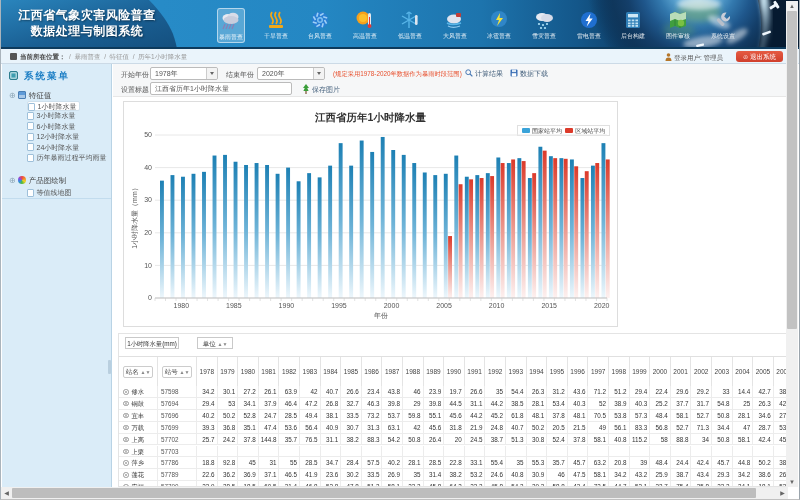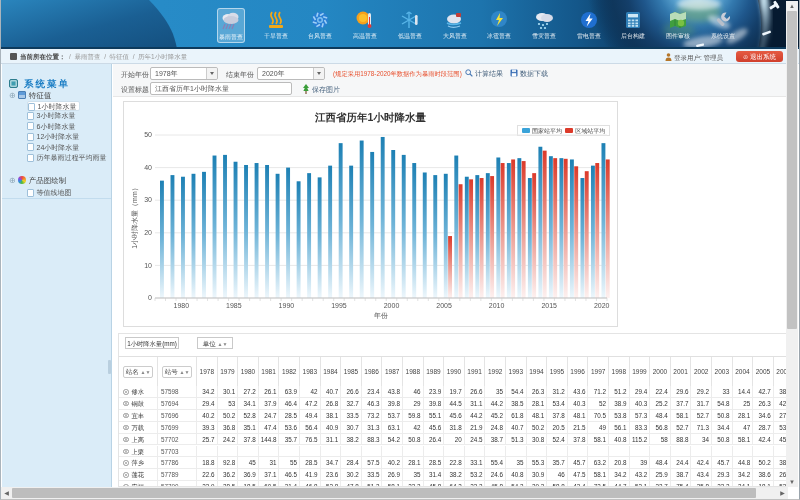--- a/index.html
+++ b/index.html
@@ -16,21 +16,21 @@
 .bicon.sel {background:rgba(200,230,250,.32);border:1px solid rgba(255,255,255,.55);border-radius:3px;top:8px;padding-top:1px}
 .blab {font-size:6.5px;color:rgba(255,255,255,.88);white-space:nowrap;transform:scale(0.92);margin-top:1px}
 
 #status {position:absolute;left:0;top:49px;width:800px;height:15px;background:#eaf4fb;border-bottom:1px solid #ccdae6;font-size:6.5px;color:#999}
 #bc {position:absolute;left:9px;top:4px}
 #bc b {color:#444}
 #uinfo {position:absolute;left:664px;top:4px;color:#555}
 #exitbtn {position:absolute;left:735px;top:2px;width:47px;height:11px;background:linear-gradient(#e55a42,#d03f2c);border-radius:3px;color:#fff;font-size:6.5px;text-align:center;line-height:11px}
 
 #sidebar {position:absolute;left:1px;top:64px;width:110px;height:423px;background:#daecf8;border-right:1px solid #b9d3e5}
-#sbhead {position:absolute;left:0;top:8px;width:100%;height:22px}
+#sbhead {position:absolute;left:0;top:0;width:100%;height:22px}
 #sbhead .sq {position:absolute;left:7px;top:7px;width:9px;height:9px;background:#3e9db0;border:1px solid #2d7d8e;border-radius:2px;box-shadow:inset 0 0 0 1.5px rgba(255,255,255,.55)}
 #sbhead .tt {position:absolute;left:22px;top:6px;font-size:9.5px;font-weight:bold;color:#1a7dc4;letter-spacing:2px}
 .tparent {position:absolute;left:7px;font-size:7.5px;color:#444;height:10px;line-height:10px}
 .texp {display:inline-block;color:#8aa4b5;font-size:8px;margin-right:2px}
 .tico {display:inline-block;width:8px;height:8px;vertical-align:-1px;margin-right:3px;border-radius:1px}
 .tico.g {background:linear-gradient(#5f9bd8 50%,#a8c8e8 50%);border:1px solid #4a7fb5}
 .tico.cw {background:conic-gradient(#e44,#ee8e2e,#ecd42c,#4cbb3c,#2c8ee0,#8a4ce0,#e44);border-radius:50%}
 .tleaf {position:absolute;left:25px;font-size:7px;color:#555;height:10px;line-height:10px;white-space:nowrap}
 .tleaf.lsel {background:#fff;border:1px solid #cfe0ec;border-radius:2px;padding:0 3px 0 0}
 .doc {display:inline-block;width:6.5px;height:8px;background:#fff;border:1px solid #9ec0da;border-radius:1px;vertical-align:-1.5px;margin-right:3px}
@@ -122,20 +122,21 @@
    <ellipse cx="196" cy="36" rx="12" ry="4.5" opacity="0.5" transform="rotate(-32 196 36)"></ellipse>
   </g>
   <path d="M215 -22 A 107 107 0 0 1 215 72" stroke="url(#cg)" stroke-width="9" fill="none" filter="url(#bl1)"></path>
   <g fill="#eef6fc">
    <rect x="228" y="5" width="9" height="3" rx="1" transform="rotate(-32 232 6)"></rect>
    <rect x="234" y="1" width="3" height="8" rx="1" transform="rotate(-32 235 5)"></rect>
    <rect x="221" y="32" width="9" height="2.5" rx="1" transform="rotate(-20 225 33)"></rect>
    <rect x="155" y="44" width="8" height="2.5" rx="1" transform="rotate(-12 159 45)"></rect>
   </g>
  </svg>
+ <div id="btitle">江西省气象灾害风险普查<br>数据处理与制图系统</div>
  <div class="bicon sel" style="left:216px">
         <svg width="22" height="22" viewBox="0 0 22 22">
           <ellipse cx="8" cy="8" rx="5.5" ry="4" fill="#e8eaf2"></ellipse>
           <ellipse cx="13" cy="7" rx="5.5" ry="4.2" fill="#d8dce8"></ellipse>
           <ellipse cx="11" cy="10" rx="7.5" ry="4" fill="#c7cddd"></ellipse>
           <line x1="5" y1="14" x2="3" y2="19" stroke="#8a7fb5" stroke-width="1.2"></line>
           <line x1="8" y1="14" x2="6" y2="19" stroke="#8a7fb5" stroke-width="1.2"></line>
           <line x1="11" y1="14" x2="9" y2="19" stroke="#8a7fb5" stroke-width="1.2"></line>
           <line x1="14" y1="14" x2="12" y2="19" stroke="#8a7fb5" stroke-width="1.2"></line>
         </svg>

